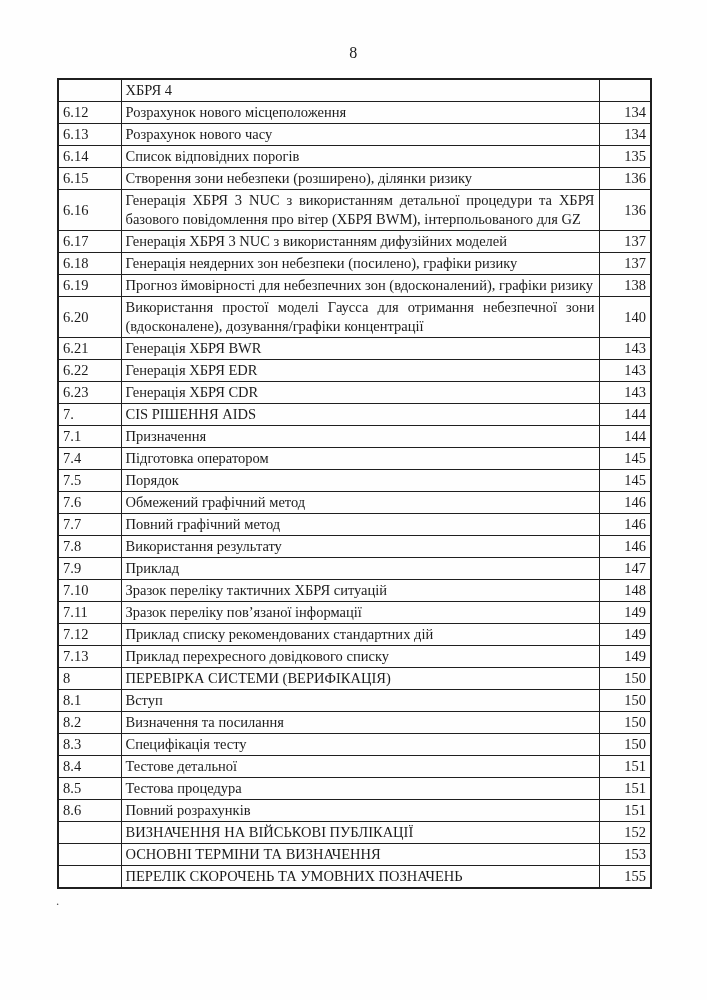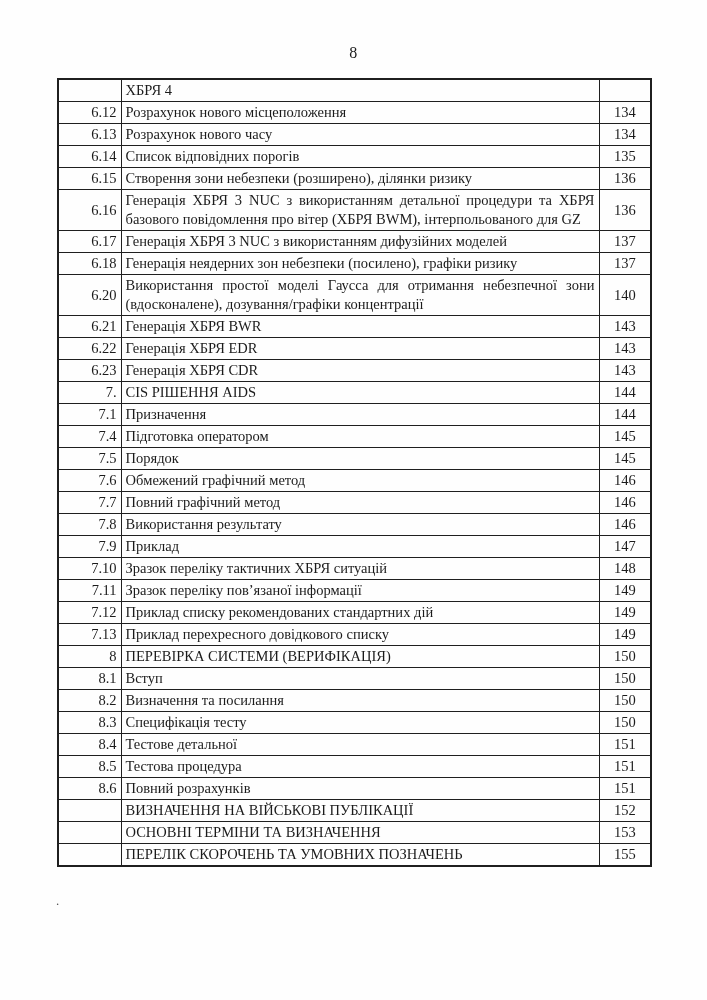--- a/index.html
+++ b/index.html
@@ -43,31 +43,31 @@
     border: 1px solid #1f1f1f;
     line-height: 19px;
     padding: 1px 4px 1px 4px;
     vertical-align: middle;
     overflow: hidden;
   }
   table.toc {
     border: 2px solid #1f1f1f;
   }
   td.c-num {
-    text-align: right;
+    text-align: left;
     padding-left: 1px;
     padding-right: 1px;
   }
   td.c-title {
     text-align: justify;
     padding-left: 7px;
     padding-right: 6px;
   }
   td.c-page {
-    text-align: center;
+    text-align: right;
     padding-left: 1px;
     padding-right: 1px;
   }
   .stray-mark {
     position: absolute;
     left: 56px;
     top: 893px;
     font-size: 13px;
     color: #555;
   }
@@ -120,20 +120,25 @@
           <td class="c-num">6.17</td>
           <td class="c-title">Генерація ХБРЯ 3 NUC з використанням дифузійних моделей</td>
           <td class="c-page">137</td>
         </tr>
         <tr>
           <td class="c-num">6.18</td>
           <td class="c-title">Генерація неядерних зон небезпеки (посилено), графіки ризику</td>
           <td class="c-page">137</td>
         </tr>
         <tr>
+          <td class="c-num">6.19</td>
+          <td class="c-title">Прогноз ймовірності для небезпечних зон (вдосконалений), графіки ризику</td>
+          <td class="c-page">138</td>
+        </tr>
+        <tr>
           <td class="c-num">6.20</td>
           <td class="c-title">Використання простої моделі Гаусса для отримання небезпечної зони (вдосконалене), дозування/графіки концентрації</td>
           <td class="c-page">140</td>
         </tr>
         <tr>
           <td class="c-num">6.21</td>
           <td class="c-title">Генерація ХБРЯ BWR</td>
           <td class="c-page">143</td>
         </tr>
         <tr>

